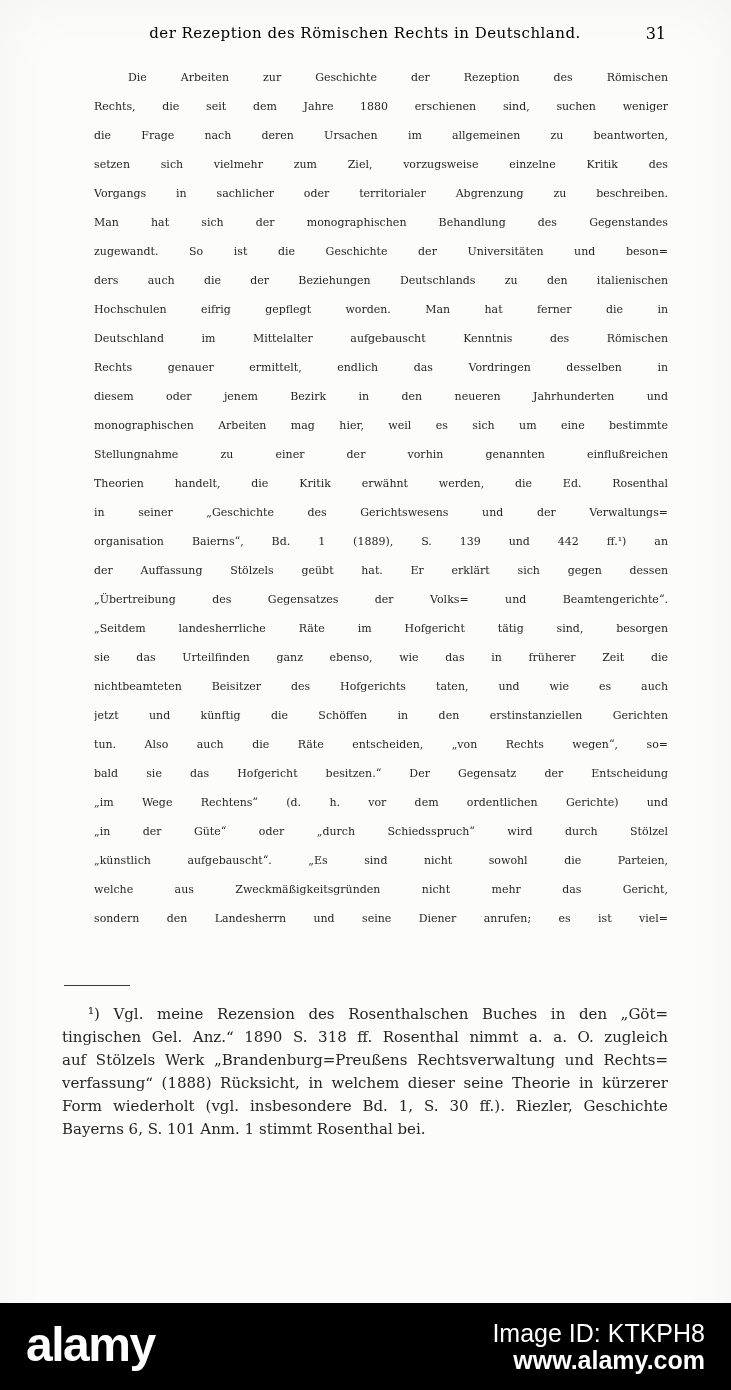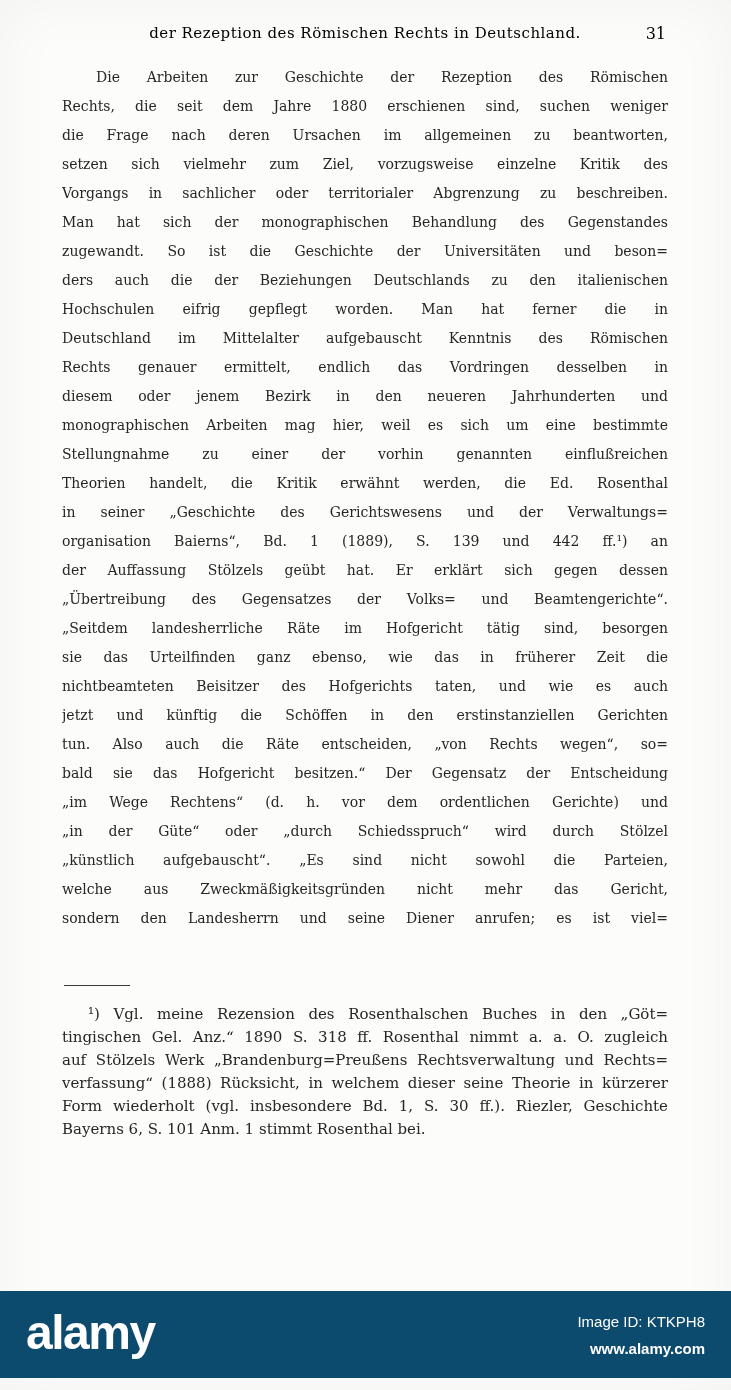--- a/index.html
+++ b/index.html
@@ -36,27 +36,28 @@
     top: 0;
     font-size: 16px;
   }
   .body-text {
     position: absolute;
     top: 63px;
     left: 62px;
     width: 606px;
   }
   .body-line {
-    font-size: 14px;
+    font-size: 11px;
     line-height: 29px;
     height: 29px;
     overflow: hidden;
     text-align: justify;
     text-align-last: justify;
     white-space: nowrap;
+    margin-left: 32px;
   }
   .body-line:first-child {
     text-indent: 34px;
   }
   
   .body-line { white-space: normal; }
   .footnote-rule {
     position: absolute;
     top: 985px;
     left: 64px;
@@ -81,42 +82,42 @@
   .footnote-line:first-child {
     text-indent: 26px;
   }
   .footnote-line:last-child {
     text-align-last: left;
   }
   .watermark-bar {
     position: absolute;
     left: 0;
     right: 0;
-    bottom: 12px;
+    bottom: 0;
     height: 87px;
-    background: #0c4a6e;
+    background: #000000;
     color: #ffffff;
     font-family: "Liberation Sans", sans-serif;
   }
   .alamy-logo {
     position: absolute;
     left: 26px;
     top: 50%;
     transform: translateY(-54%);
     font-size: 48px;
     font-weight: bold;
     letter-spacing: -1.5px;
   }
   .watermark-right {
     position: absolute;
     right: 26px;
     top: 50%;
     transform: translateY(-50%);
     text-align: right;
-    font-size: 15px;
+    font-size: 25px;
     line-height: 27px;
   }
   .alamy-url {
     font-weight: bold;
   }
 </style>
 </head>
 <body>
 
 <div class="page">

